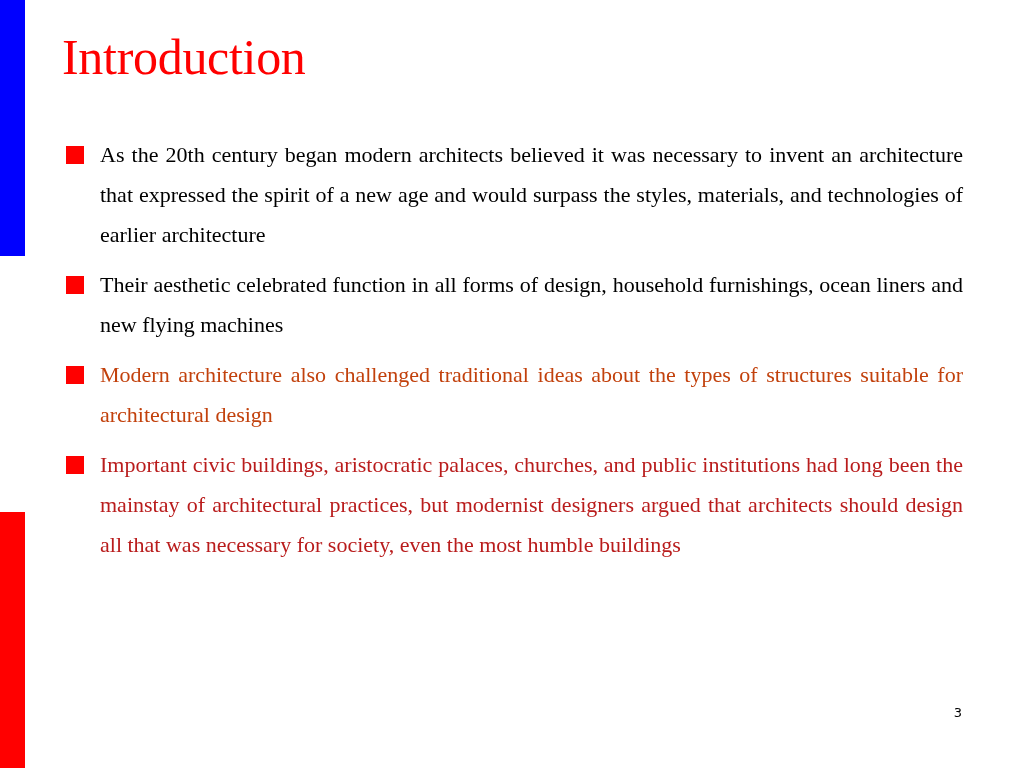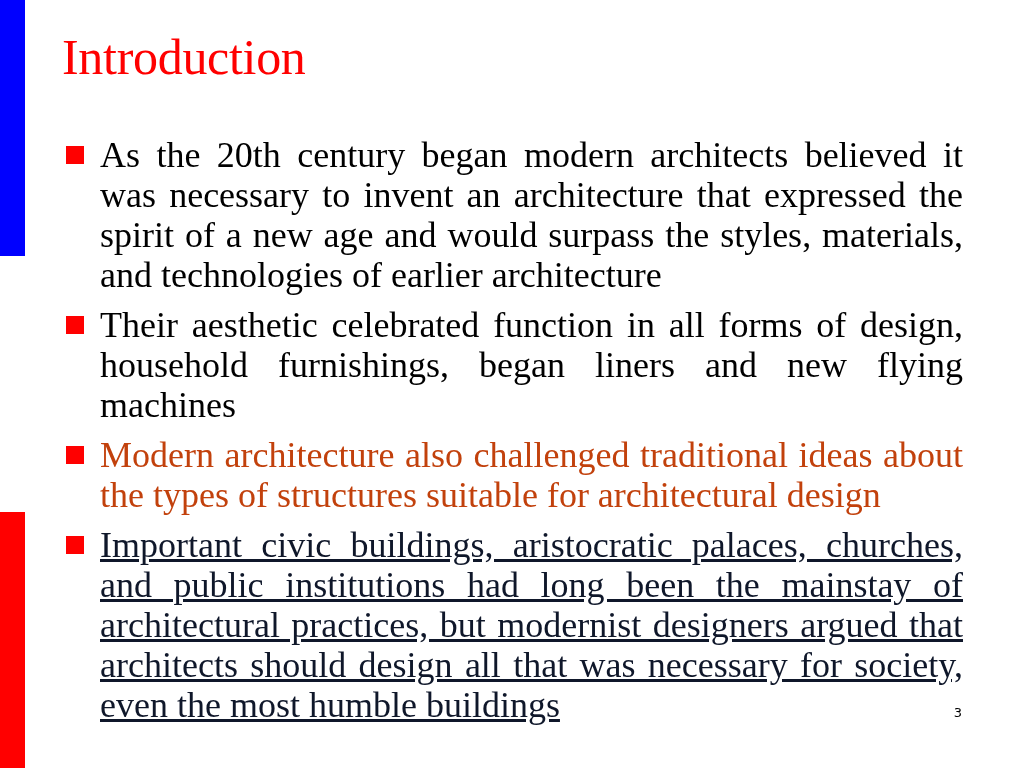--- a/index.html
+++ b/index.html
@@ -47,21 +47,21 @@
       left: 66px;
       top: 135px;
       width: 897px;
       margin: 0;
       padding: 0;
       list-style: none;
     }
     .bullet {
       position: relative;
       padding-left: 34px;
-      font-size: 36px;
+      font-size: 22px;
       line-height: 40px;
       text-align: justify;
       margin-bottom: 10px;
     }
     .bullet .marker {
       position: absolute;
       left: 0;
       top: 11px;
       width: 18px;
       height: 18px;
@@ -89,26 +89,26 @@
 
   <h1 class="title" style="color: rgb(255, 0, 0);">Introduction</h1>
 
   <ul class="bullets">
     <li class="bullet">
       <span class="marker" style="background: rgb(255, 0, 0);"></span>
       <span class="text" style="color: rgb(0, 0, 0);">As the 20th century began modern architects believed it was necessary to invent an architecture that expressed the spirit of a new age and would surpass the styles, materials, and technologies of earlier architecture</span>
     </li>
     <li class="bullet">
       <span class="marker" style="background: rgb(255, 0, 0);"></span>
-      <span class="text" style="color: rgb(0, 0, 0);">Their aesthetic celebrated function in all forms of design, household furnishings, began liners and new flying machines</span>
+      <span class="text" style="color: rgb(0, 0, 0);">Their aesthetic celebrated function in all forms of design, household furnishings, ocean liners and new flying machines</span>
     </li>
     <li class="bullet">
       <span class="marker" style="background: rgb(255, 0, 0);"></span>
       <span class="text" style="color: #c2410c;">Modern architecture also challenged traditional ideas about the types of structures suitable for architectural design</span>
     </li>
     <li class="bullet">
       <span class="marker" style="background: rgb(255, 0, 0);"></span>
-      <span class="text" style="color: #0f172a; text-decoration: underline;">Important civic buildings, aristocratic palaces, churches, and public institutions had long been the mainstay of architectural practices, but modernist designers argued that architects should design all that was necessary for society, even the most humble buildings</span>
+      <span class="text" style="color: #b91c1c;">Important civic buildings, aristocratic palaces, churches, and public institutions had long been the mainstay of architectural practices, but modernist designers argued that architects should design all that was necessary for society, even the most humble buildings</span>
     </li>
   </ul>
 
   <div class="page-number">3</div>
 </div>
 
 </body></html>

